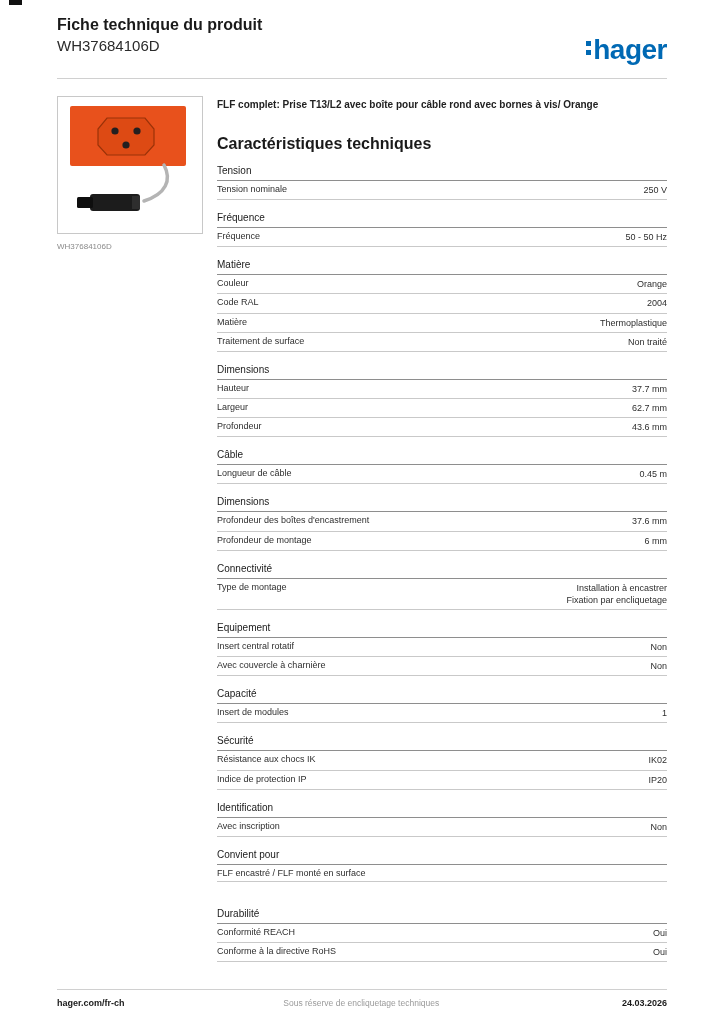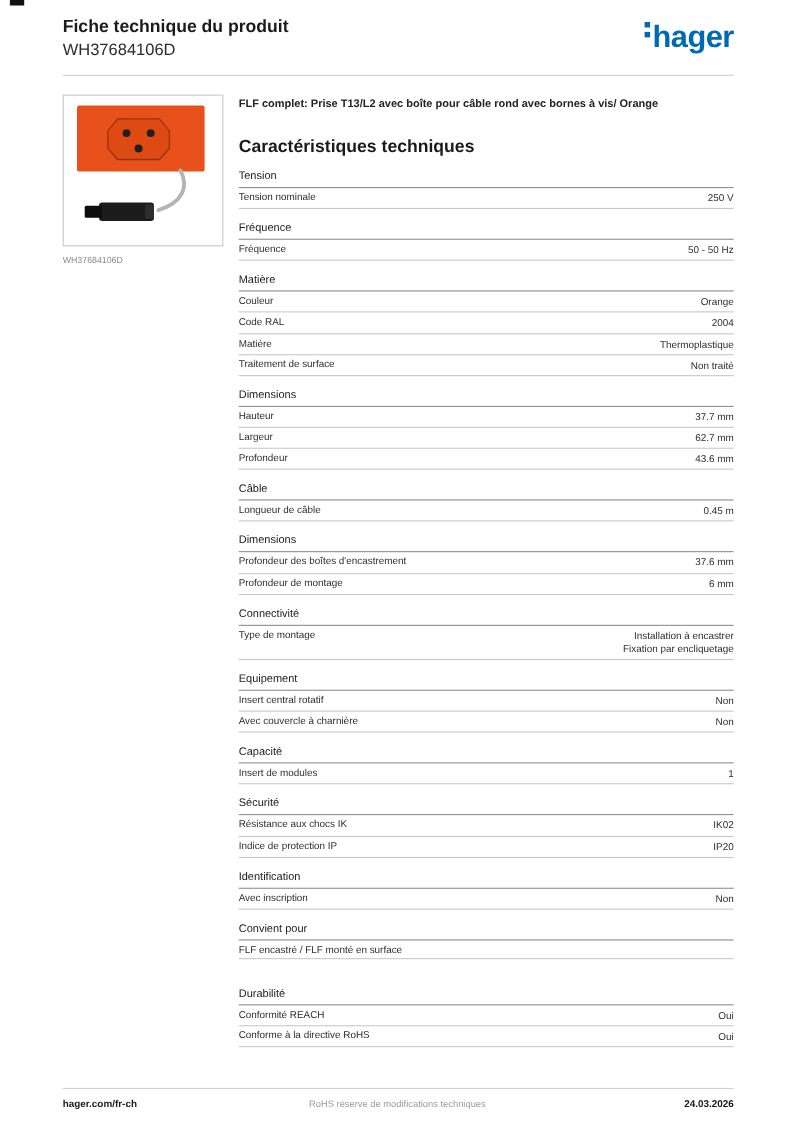--- a/index.html
+++ b/index.html
@@ -5,21 +5,21 @@
   html,body { margin:0; padding:0; background:#ffffff; }
   .page {
     position:relative; width:724px; height:1021px; background:#ffffff;
     font-family:"Liberation Sans", sans-serif; color:#1a1a1a; overflow:hidden;
   }
   .corner-mark { position:absolute; top:0; left:9px; width:13px; height:5px; background:#111; }
 
   .header { display:flex; justify-content:space-between; align-items:flex-start; padding:16px 57px 0 57px; }
   .header h1 { font-size:16px; margin:0; font-weight:bold; }
   .product-id { font-size:15px; margin-top:3px; color:#2b2b2b; }
-  .logo { display:flex; align-items:flex-start; margin-top:4px; }
+  .logo { display:flex; align-items:center; margin-top:20px; }
   .logo-colon { display:flex; flex-direction:column; gap:4px; margin-right:2px; margin-bottom:5px; }
   .logo-colon::before, .logo-colon::after { content:""; width:5px; height:5px; background:#0069b4; }
   .logo-text { font-size:28px; font-weight:bold; color:#0069b4; line-height:1; letter-spacing:-0.5px; }
 
   .header-rule { margin:14px 57px 0 57px; border-top:1px solid #d0d0d0; }
 
   .main { display:flex; padding:17px 57px 0 57px; }
   .left-col { width:148px; flex:0 0 148px; }
   .image-box { width:146px; height:138px; border:1px solid #c8c8c8; box-sizing:border-box;
     display:flex; align-items:center; justify-content:center; background:#fff; }
@@ -211,16 +211,16 @@
               <span class="spec-label">Conforme à la directive RoHS</span>
               <span class="spec-value">Oui</span>
             </div>
           </div>
         </div>
     </section>
   </main>
 
   <footer class="footer">
     <span class="f-left">hager.com/fr-ch</span>
-    <span class="f-center">RoHS réserve de modifications techniques</span>
+    <span class="f-center">Sous réserve de encliquetage techniques</span>
     <span class="f-right">24.03.2026</span>
   </footer>
 </div>
 
 </body></html>

